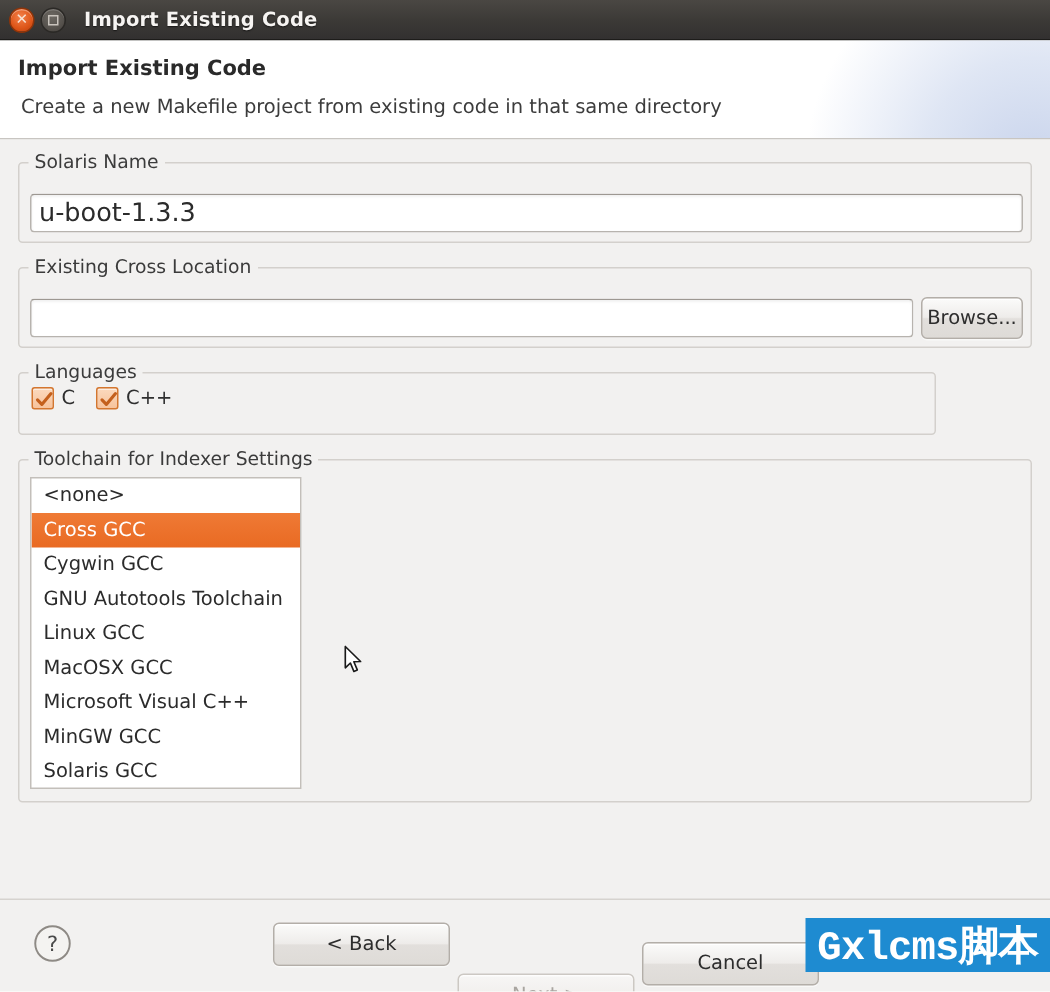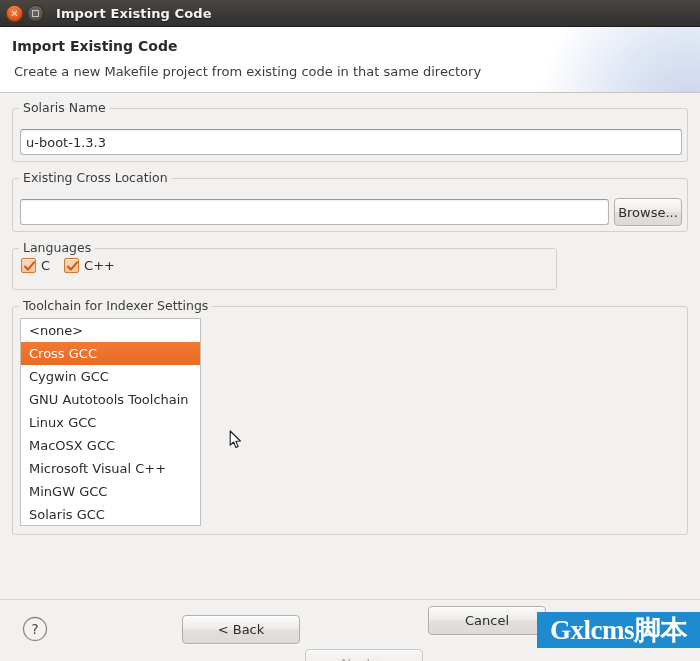--- a/index.html
+++ b/index.html
@@ -146,21 +146,21 @@
   }
 
   
   .entry {
     position: absolute;
     box-sizing: border-box;
     background: #ffffff;
     border: 1px solid #b7b3ae;
     border-top-color: #9d9892;
     border-radius: 3px;
-    font-size: 13px;
+    font-size: 17px;
     color: #2b2b2b;
     padding: 0 5px;
     display: flex;
     align-items: center;
     box-shadow: inset 0 1px 2px rgba(0,0,0,0.07);
   }
 
   
   .btn {
     box-sizing: border-box;
@@ -249,40 +249,40 @@
   }
   .help-icon {
     position: absolute;
     left: 20px;
     top: 614px;
     width: 30px;
     height: 30px;
   }
   .btn-back  { position: absolute; left: 182px; top: 615px; width: 118px; height: 29px; }
   .btn-next  { position: absolute; left: 305px; top: 615px; width: 118px; height: 29px; margin-top: 34px; }
-  .btn-cancel{ position: absolute; left: 428px; top: 606px; width: 118px; height: 29px; }
+  .btn-cancel{ position: absolute; left: 428px; top: 628px; width: 118px; height: 29px; }
   .btn-finish{ position: absolute; left: 551px; top: 615px; width: 118px; height: 29px; }
 
   
   .watermark {
     position: absolute;
     left: 537px;
     top: 612px;
     width: 163px;
     height: 36px;
     background: #1e8bd1;
     display: flex;
     align-items: center;
     justify-content: center;
     color: #ffffff;
     font-size: 27px;
     font-weight: bold;
     letter-spacing: -0.5px;
     overflow: hidden;
-    font-family: Liberation Serif, serif;
+    font-family: Liberation Mono, monospace;
   }
 
   
   .cursor {
     position: absolute;
     left: 229px;
     top: 337px;
     width: 14px;
     height: 20px;
     pointer-events: none;
@@ -323,21 +323,21 @@
     <div class="group" style="left:12px; top:85px; width:676px; height:54px;">
       <span class="group-label">Existing Cross Location</span>
       <div class="entry" style="left:7px; top:20px; width:589px; height:26px;" title="">
         <span></span>
       </div>
       <div class="btn" style="position:absolute; left:601px; top:19px; width:68px; height:28px;">
         <span>Browse...</span>
       </div>
     </div>
 
-    <div class="group" style="left:12px; top:155px; width:545px; height:42px;">
+    <div class="group" style="left:12px; top:155px; width:612px; height:42px;">
       <span class="group-label">Languages</span>
       <div class="check-row" style="left:8px; top:9px;">
 
         <div class="check-item">
           <span class="checkbox">
             <svg width="13" height="13" viewBox="0 0 13 13" aria-hidden="true">
               <path d="M2 6.6 L4.9 9.6 L11 2.4" stroke="#c4601d" stroke-width="2.1" fill="none" stroke-linecap="round" stroke-linejoin="round"></path>
             </svg>
           </span>
           <span class="check-label">C</span>

